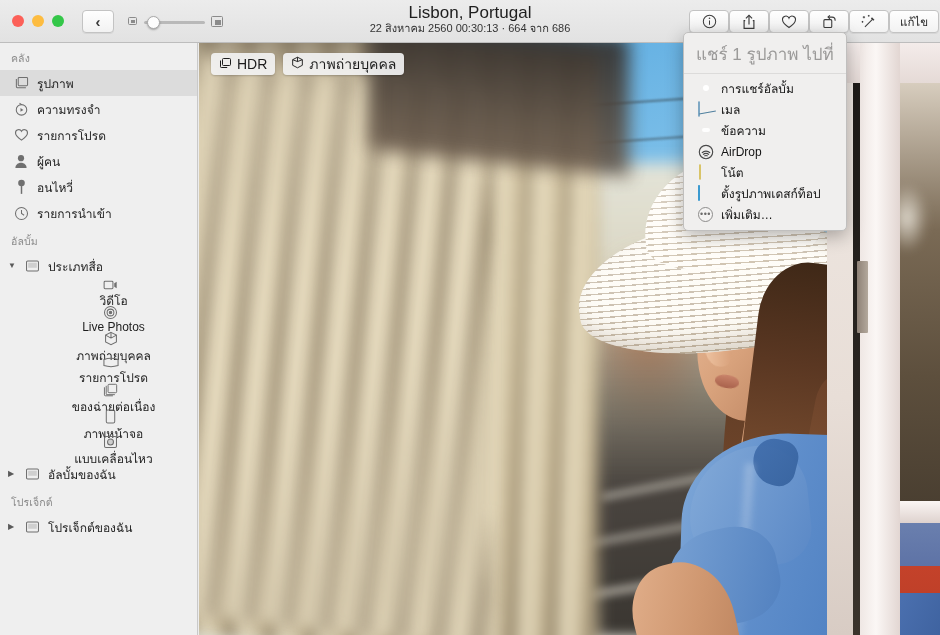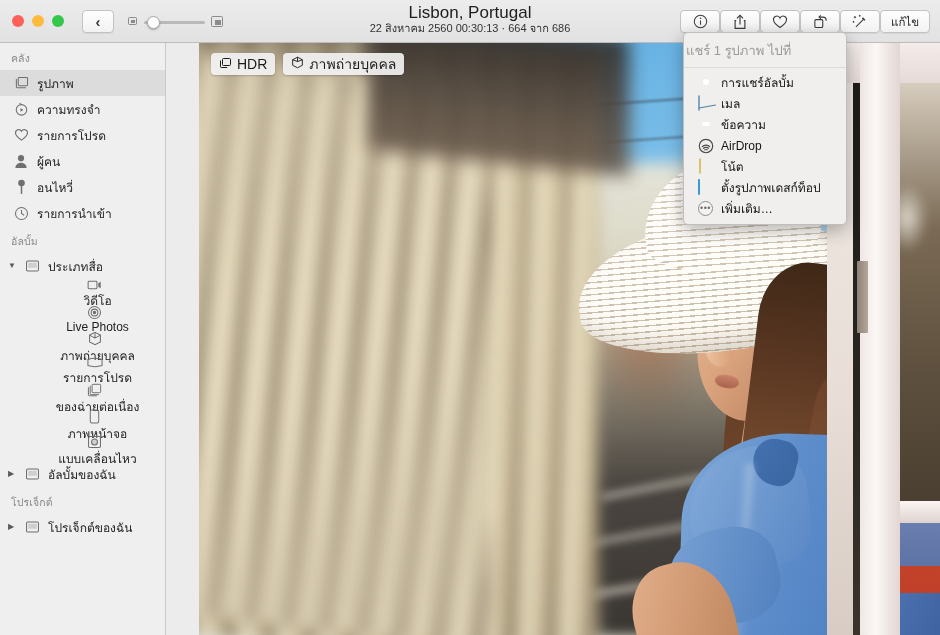--- a/index.html
+++ b/index.html
@@ -56,28 +56,28 @@
     box-shadow:0 1px 2px rgba(0,0,0,.28);
   }
 
   .titlecenter {
     position:absolute; left:0; right:0; top:5px; text-align:center;
     pointer-events:none;
   }
   .title-main { font-size:17px; color:#1e1e1e; line-height:15px; }
   .title-sub  { font-size:11px; color:#343434; line-height:15px; margin-top:1px; }
 
-  .tbright { position:absolute; right:10px; top:10px; display:flex; }
+  .tbright { position:absolute; right:1px; top:10px; display:flex; }
   .tbright .tbbtn { width:40px; height:23px; }
   .tbbtn.edit { width:50px; font-size:11.5px; color:#262626; }
   .tbbtn svg { display:block; }
 
   
   .sidebar {
-    position:absolute; left:0; top:43px; width:166px; height:592px;
+    position:absolute; left:0; top:43px; width:198px; height:592px;
     background:#efefef; border-right:1px solid #c9c9c9;
     overflow:hidden; z-index:10;
   }
   .sec-header {
     font-size:10.5px; color:#8a8a8a; padding:7px 0 3px 11px; letter-spacing:.1px;
   }
   .srow {
     display:flex; align-items:center; height:26px; padding-left:11px;
     font-size:12px; color:#1d1d1d; position:relative;
   }
@@ -325,21 +325,21 @@
 
   
   .popup {
     position:absolute; left:683px; top:32px; width:164px;
     background:#f0efee; border:1px solid #c0bfbe; border-radius:5px;
     box-shadow:0 5px 18px rgba(0,0,0,.30);
     z-index:60; padding-bottom:5px;
     overflow:hidden;
   }
   .popup-header {
-    font-size:13px; color:#9b9a99; padding:7px 10px 6px 2px;
+    font-size:17px; color:#9b9a99; padding:7px 10px 6px 12px;
     border-bottom:1px solid #dcdbda;
   }
   .popup-list { padding-top:4px; }
   .pitem {
     display:flex; align-items:center; height:21px; padding-left:14px;
     font-size:12px; color:#141414; gap:7px;
   }
   .pitem .pico { width:16px; min-width:16px; height:16px; position:relative; }
 
   

